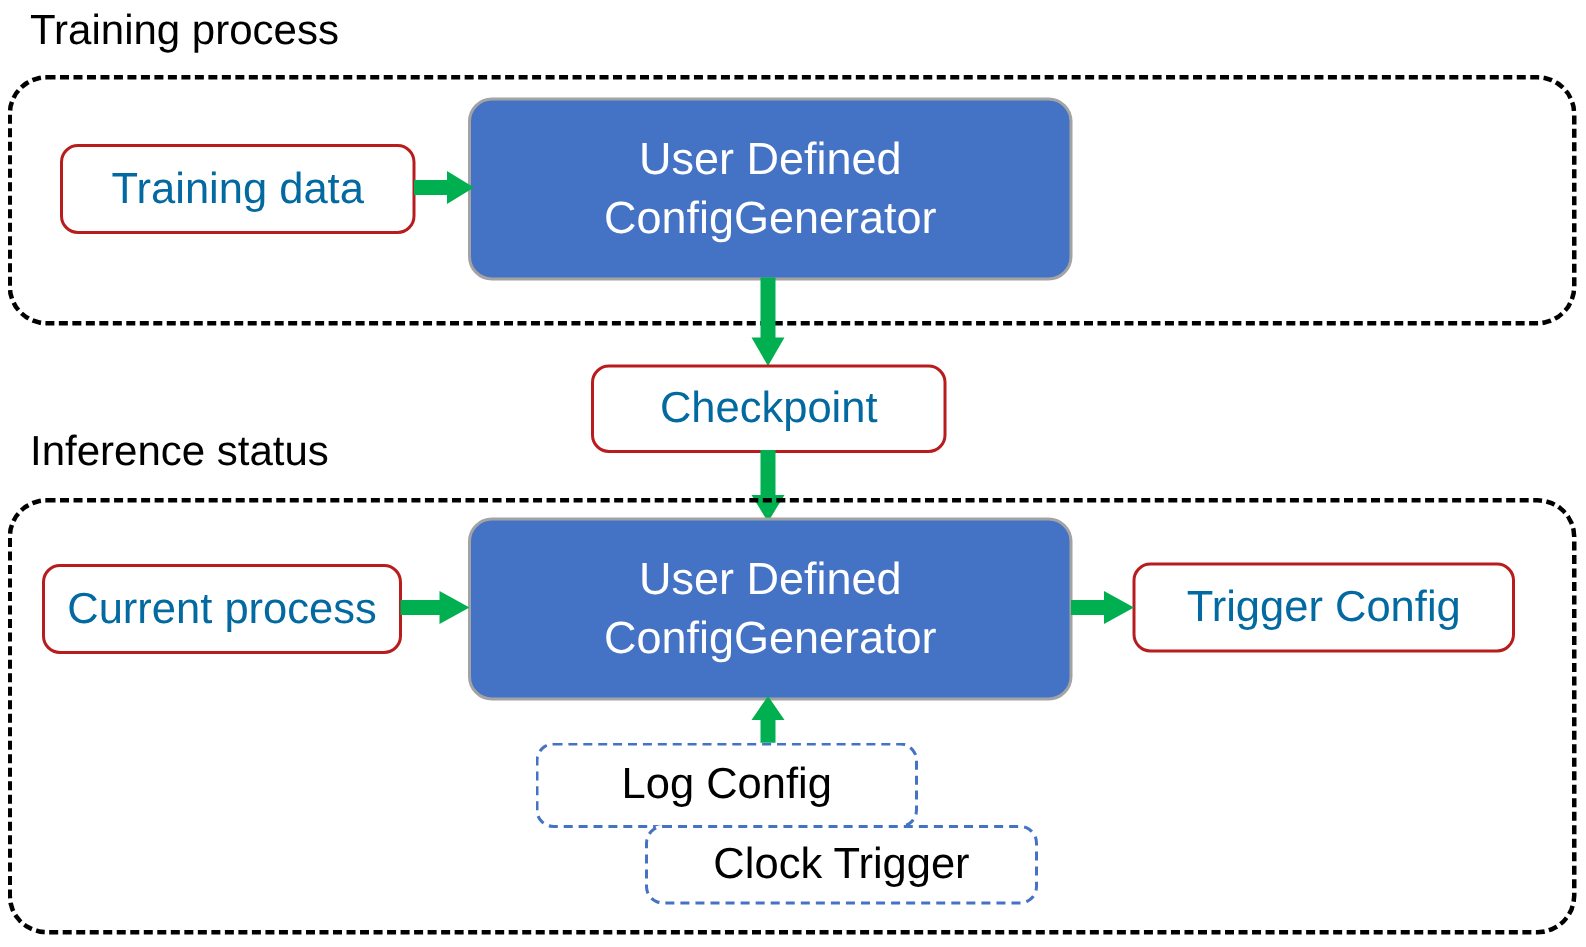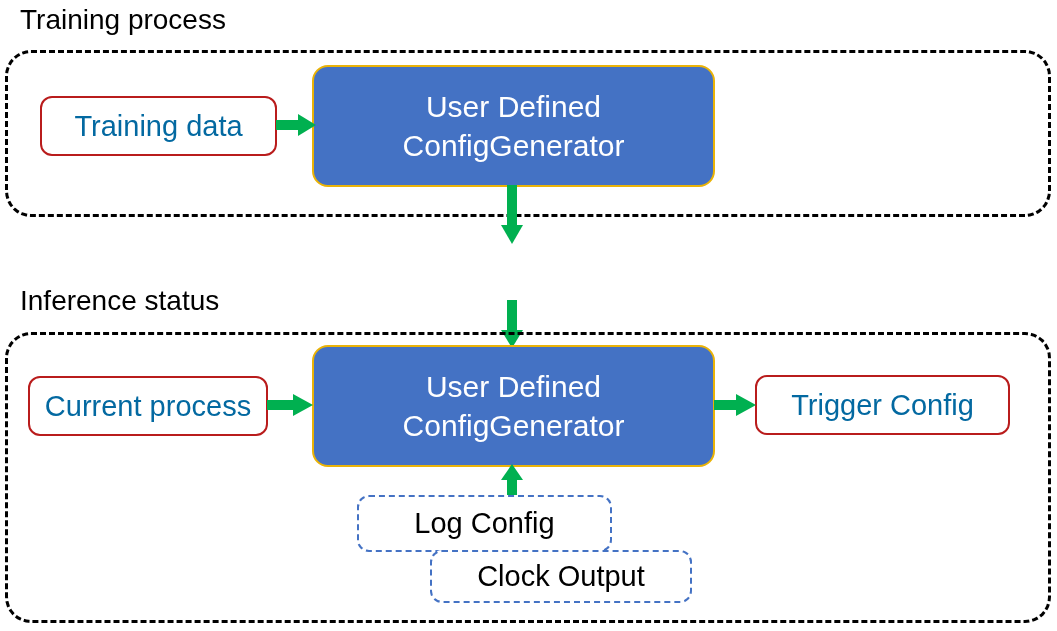--- a/index.html
+++ b/index.html
@@ -49,21 +49,21 @@
     font-size: 29px;
     line-height: 33px;
     white-space: nowrap;
   }
 
   
   .bbox {
     position: absolute;
     box-sizing: border-box;
     background: #4472C4;
-    border: 2px solid #eab308;
+    border: 2px solid #a3a3a3;
     border-radius: 16px;
     display: flex;
     flex-direction: column;
     align-items: center;
     justify-content: center;
     color: #ffffff;
     font-size: 30px;
     line-height: 39px;
     white-space: nowrap;
   }
@@ -115,20 +115,21 @@
     </g>
   </svg>
 
   <svg class="arrow-svg" style="left:496px; top:185px;" width="32" height="62">
     <g>
       <rect x="11" y="0" width="10" height="42" fill="#00B050"></rect>
       <polygon points="5,40 16,59 27,40" fill="#00B050"></polygon>
     </g>
   </svg>
 
+  <div class="wbox" style="left:394px; top:243px; width:237px; height:59px;">Checkpoint</div>
 
   <svg class="arrow-svg" style="left:496px; top:300px;" width="32" height="50">
     <g>
       <rect x="11" y="0" width="10" height="32" fill="#00B050"></rect>
       <polygon points="5,30 16,48 27,30" fill="#00B050"></polygon>
     </g>
   </svg>
 
   <div class="group-label" style="left:20px; top:284px;">Inference status</div>
 
@@ -159,15 +160,15 @@
 
   <svg class="arrow-svg" style="left:496px; top:464px;" width="32" height="38">
     <g>
       <rect x="11" y="12" width="10" height="26" fill="#00B050"></rect>
       <polygon points="5,16 16,0 27,16" fill="#00B050"></polygon>
     </g>
   </svg>
 
   <div class="tbox" style="left:357px; top:495px; width:255px; height:57px; z-index:1;">Log Config</div>
 
-  <div class="tbox" style="left:430px; top:550px; width:262px; height:53px; z-index:2;">Clock Output</div>
+  <div class="tbox" style="left:430px; top:550px; width:262px; height:53px; z-index:2;">Clock Trigger</div>
 
 </div>
 
 </body></html>

